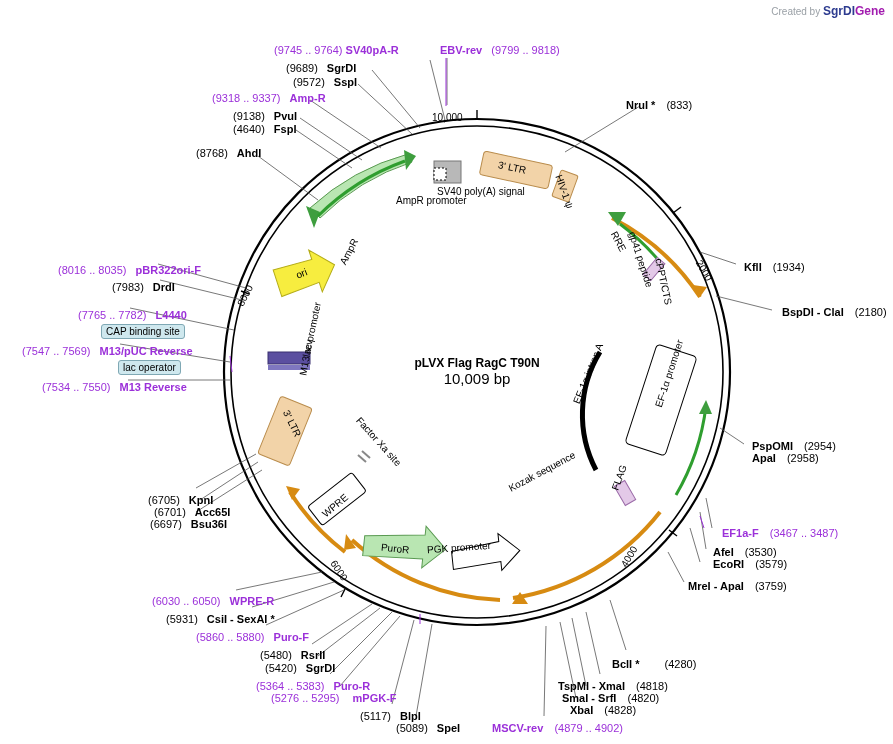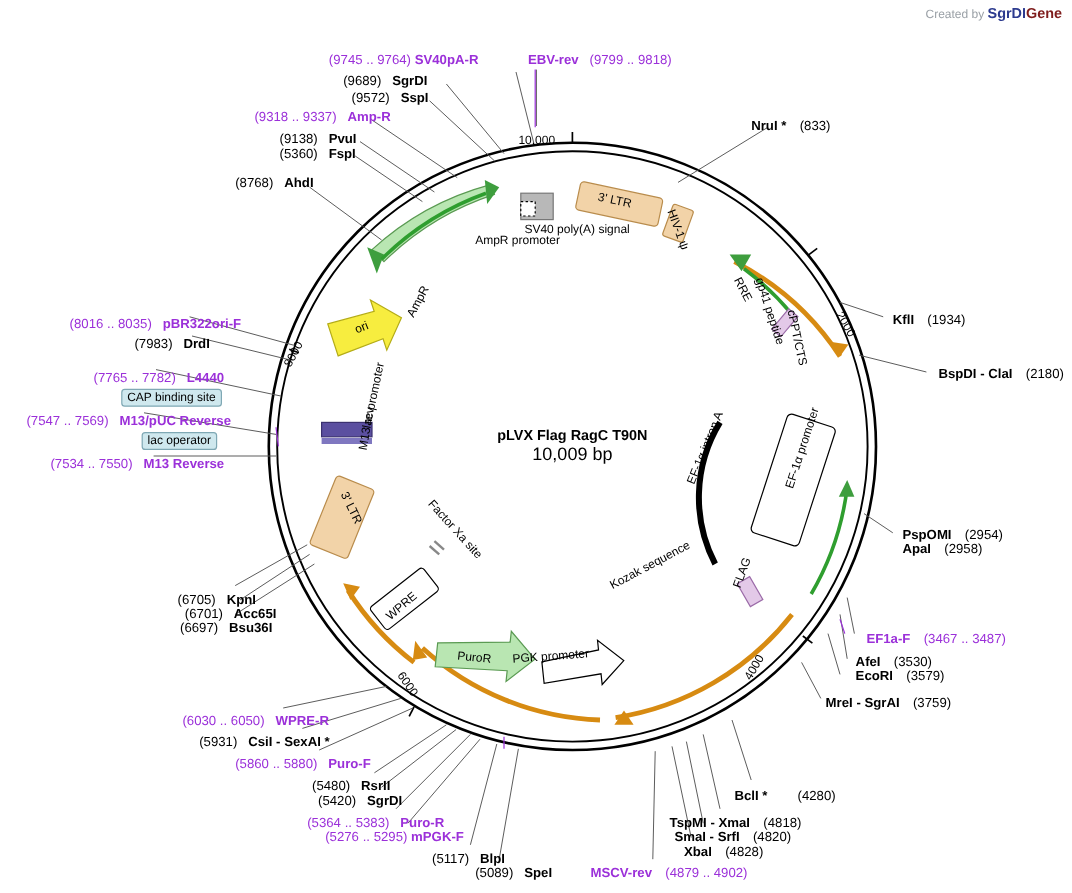--- a/index.html
+++ b/index.html
@@ -11,21 +11,21 @@
     overflow:hidden;
   }
   .canvas{position:absolute;left:0;top:0;width:893px;height:744px;}
   svg.plasmid{position:absolute;left:0;top:0;width:893px;height:744px;}
   .lbl{position:absolute;white-space:nowrap;font-size:11px;color:#000;}
   .lbl b{font-weight:bold;}
   .pos{color:#000;font-weight:normal;}
   .purple{color:#9b30d9;}
   .brand{position:absolute;right:8px;top:4px;font-size:10px;color:#9aa0a6;}
   .brand .sg{color:#2d3b8f;font-weight:bold;font-size:12px;}
-  .brand .sgg{color:#7f1d1d;font-weight:bold;font-size:12px;}
+  .brand .sgg{color:#a21caf;font-weight:bold;font-size:12px;}
   .center-title{position:absolute;text-align:center;font-size:12px;font-weight:bold;color:#000;width:240px;}
   .center-sub{position:absolute;text-align:center;font-size:15px;color:#000;width:240px;}
   .feat{position:absolute;font-size:10px;color:#000;white-space:nowrap;}
   .tag{position:absolute;font-size:10px;color:#000;background:#cfe8ee;border:1px solid #7fa8b4;border-radius:3px;padding:1px 4px;white-space:nowrap;}
   .scale-lbl{position:absolute;font-size:10px;color:#000;white-space:nowrap;}
 </style>
 </head>
 <body>
 
 <div class="canvas">
@@ -202,21 +202,21 @@
   </div>
   <div class="lbl" style="left:212px;top:92px;">
     <span class="purple">(9318 .. 9337)</span>
     <b class="purple" style="margin-left:6px;">Amp-R</b>
   </div>
   <div class="lbl" style="left:233px;top:110px;">
     <span class="pos">(9138)</span>
     <b style="margin-left:6px;">PvuI</b>
   </div>
   <div class="lbl" style="left:233px;top:123px;">
-    <span class="pos">(5360)</span>
+    <span class="pos">(4640)</span>
     <b style="margin-left:6px;">FspI</b>
   </div>
   <div class="lbl" style="left:196px;top:147px;">
     <span class="pos">(8768)</span>
     <b style="margin-left:6px;">AhdI</b>
   </div>
 
   <div class="lbl" style="left:626px;top:99px;">
     <b>NruI *</b>
     <span class="pos" style="margin-left:8px;">(833)</span>
@@ -243,21 +243,21 @@
   </div>
   <div class="lbl" style="left:713px;top:546px;">
     <b>AfeI</b>
     <span class="pos" style="margin-left:8px;">(3530)</span>
   </div>
   <div class="lbl" style="left:713px;top:558px;">
     <b>EcoRI</b>
     <span class="pos" style="margin-left:8px;">(3579)</span>
   </div>
   <div class="lbl" style="left:688px;top:580px;">
-    <b>MreI  -  SgrAI</b>
+    <b>MreI  -  ApaI</b>
     <span class="pos" style="margin-left:8px;">(3759)</span>
   </div>
 
   <div class="lbl" style="left:612px;top:658px;">
     <b>BclI *</b>
     <span class="pos" style="margin-left:22px;">(4280)</span>
   </div>
   <div class="lbl" style="left:558px;top:680px;">
     <b>TspMI  -  XmaI</b>
     <span class="pos" style="margin-left:8px;">(4818)</span>
@@ -277,21 +277,21 @@
   <div class="lbl" style="left:396px;top:722px;">
     <span class="pos">(5089)</span>
     <b style="margin-left:6px;">SpeI</b>
   </div>
   <div class="lbl" style="left:360px;top:710px;">
     <span class="pos">(5117)</span>
     <b style="margin-left:6px;">BlpI</b>
   </div>
   <div class="lbl" style="left:271px;top:692px;">
     <span class="purple">(5276 .. 5295)</span>
-    <b class="purple" style="margin-left:0;">mPGK-F</b>
+    <b class="purple" style="margin-left:10px;">mPGK-F</b>
   </div>
   <div class="lbl" style="left:256px;top:680px;">
     <span class="purple">(5364 .. 5383)</span>
     <b class="purple" style="margin-left:6px;">Puro-R</b>
   </div>
   <div class="lbl" style="left:265px;top:662px;">
     <span class="pos">(5420)</span>
     <b style="margin-left:6px;">SgrDI</b>
   </div>
   <div class="lbl" style="left:260px;top:649px;">

